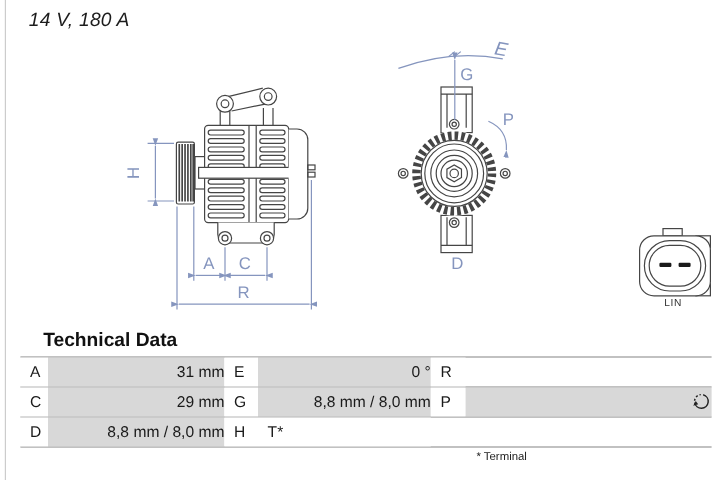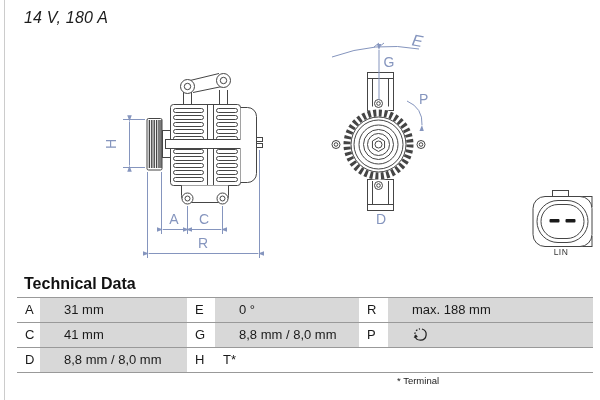--- a/index.html
+++ b/index.html
@@ -4,27 +4,27 @@
 <style>
   html,body{margin:0;padding:0;}
   body{
     width:600px;height:400px;position:relative;background:#ffffff;
     font-family:"Liberation Sans",sans-serif;color:#1a1a1a;overflow:hidden;
   }
   .page-edge{position:absolute;left:4px;top:0;width:1px;height:400px;background:#cccccc;}
   .spec-header{position:absolute;left:24px;top:9px;font-size:16px;color:#1c1c1c;letter-spacing:.2px;font-style:italic;}
   .drawing-svg{position:absolute;left:0;top:0;width:600px;height:270px;}
   .drawing-svg text{font-family:"Liberation Sans",sans-serif;}
-  .tech-heading{position:absolute;left:24px;top:275px;font-size:16px;font-weight:bold;color:#111;}
+  .tech-heading{position:absolute;left:36px;top:275px;font-size:16px;font-weight:bold;color:#111;}
   .tech-table{position:absolute;left:17px;top:297px;width:576px;border-top:1px solid #999999;}
   .tt-row{display:grid;grid-template-columns:23px 147px 28px 144px 29px 205px;height:25px;
           box-sizing:border-box;border-bottom:1px solid #999999;}
   .tt-cell{font-size:13px;line-height:24px;white-space:nowrap;overflow:hidden;}
   .tt-key{background:#ffffff;padding-left:8px;}
-  .tt-val{background:#d8d8d8;padding-left:24px;}
+  .tt-val{background:#d8d8d8;padding-left:24px;text-align:right;}
   .rot-icon{display:inline-block;vertical-align:middle;margin-top:-3px;}
   .footnote{position:absolute;left:397px;top:375px;font-size:9.5px;color:#222;text-align:right;}
 </style>
 </head>
 <body>
 
 <div class="page-edge"></div>
 
 <div class="spec-header">14 V, 180 A</div>
 
@@ -164,25 +164,24 @@
 
 <div class="tech-heading">Technical Data</div>
 
 <div class="tech-table">
   <div class="tt-row">
     <div class="tt-cell tt-key">A</div>
     <div class="tt-cell tt-val">31 mm</div>
     <div class="tt-cell tt-key">E</div>
     <div class="tt-cell tt-val">0 °</div>
     <div class="tt-cell tt-key">R</div>
-    <div class="tt-cell tt-val">max. 188 mm</div>
   </div>
   <div class="tt-row">
     <div class="tt-cell tt-key">C</div>
-    <div class="tt-cell tt-val">41 mm</div>
+    <div class="tt-cell tt-val">29 mm</div>
     <div class="tt-cell tt-key">G</div>
     <div class="tt-cell tt-val">8,8 mm / 8,0 mm</div>
     <div class="tt-cell tt-key">P</div>
     <div class="tt-cell tt-val">
       <svg class="rot-icon" width="17" height="17" viewBox="0 0 18 18">
         <path d="M10.55,3.2 A6,6 0 1 1 3.09,10.04" fill="none" stroke="#222" stroke-width="1.3"></path>
         <path d="M3.02,8.48 A6,6 0 0 1 8.48,3.02" fill="none" stroke="#222" stroke-width="1.3" stroke-dasharray="1.8 1.7"></path>
         <path d="M1.8,12.8 L6.2,11.6 L4,8.7 Z" fill="#222" stroke="none"></path>
       </svg><span></span>
     </div>

